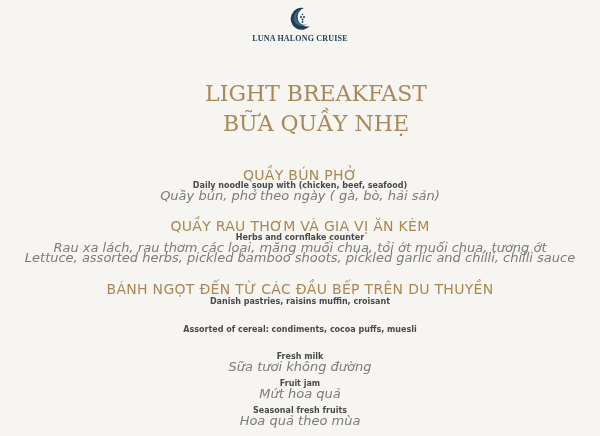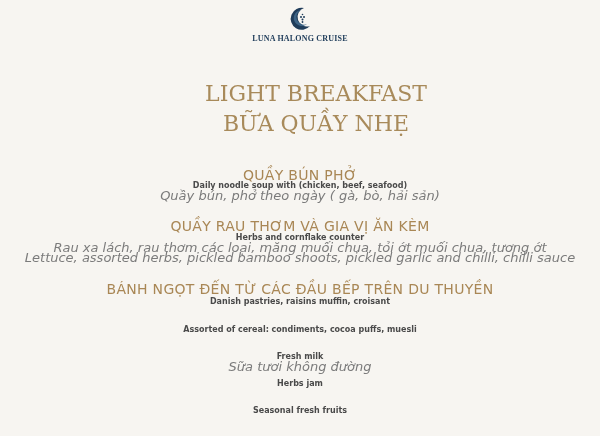--- a/index.html
+++ b/index.html
@@ -67,17 +67,19 @@
   <div class="en">Danish pastries, raisins muffin, croisant</div>
 </div>
 <div class="item" style="top:324px">
   <div class="en">Assorted of cereal: condiments, cocoa puffs, muesli</div>
 </div>
 <div class="item" style="top:351px">
   <div class="en">Fresh milk</div>
   <div class="vi">Sữa tươi không đường</div>
 </div>
 <div class="item" style="top:378px">
-  <div class="en">Herbs jam</div>
+  <div class="en">Fruit jam</div>
+  <div class="vi">Mứt hoa quả</div>
 </div>
 <div class="item" style="top:405px">
   <div class="en">Seasonal fresh fruits</div>
+  <div class="vi">Hoa quả theo mùa</div>
 </div>
 
 </body></html>

